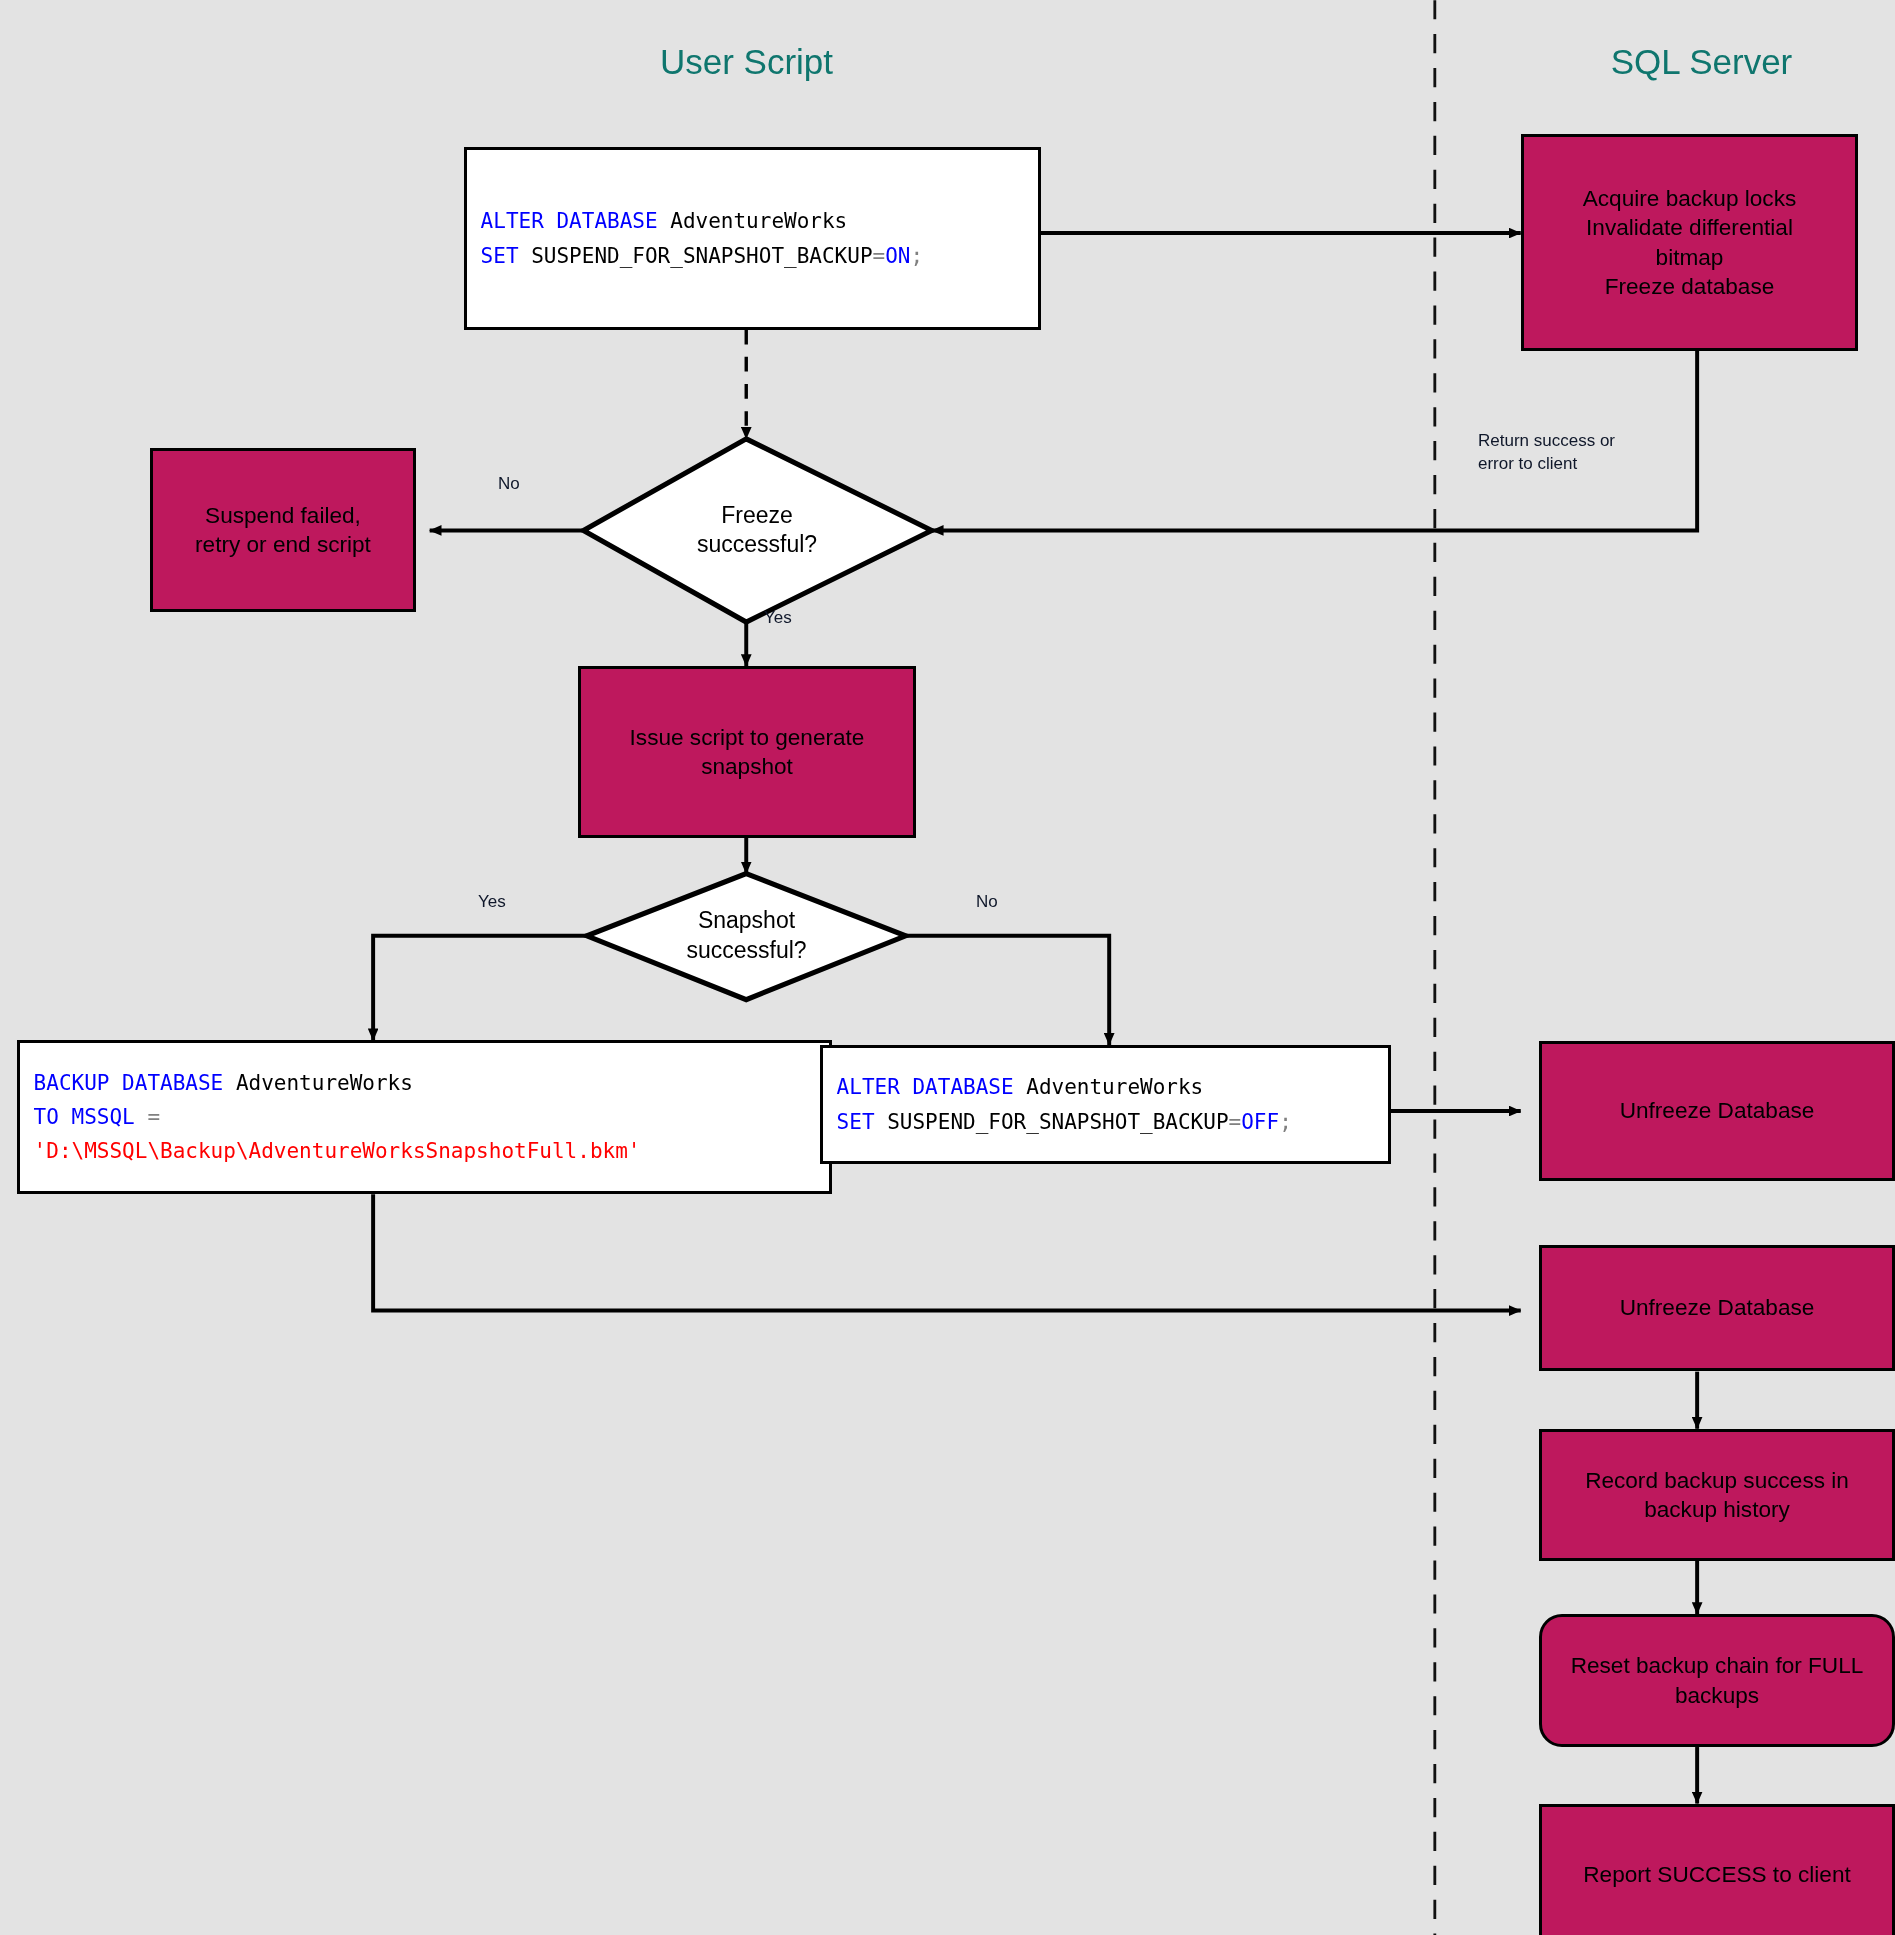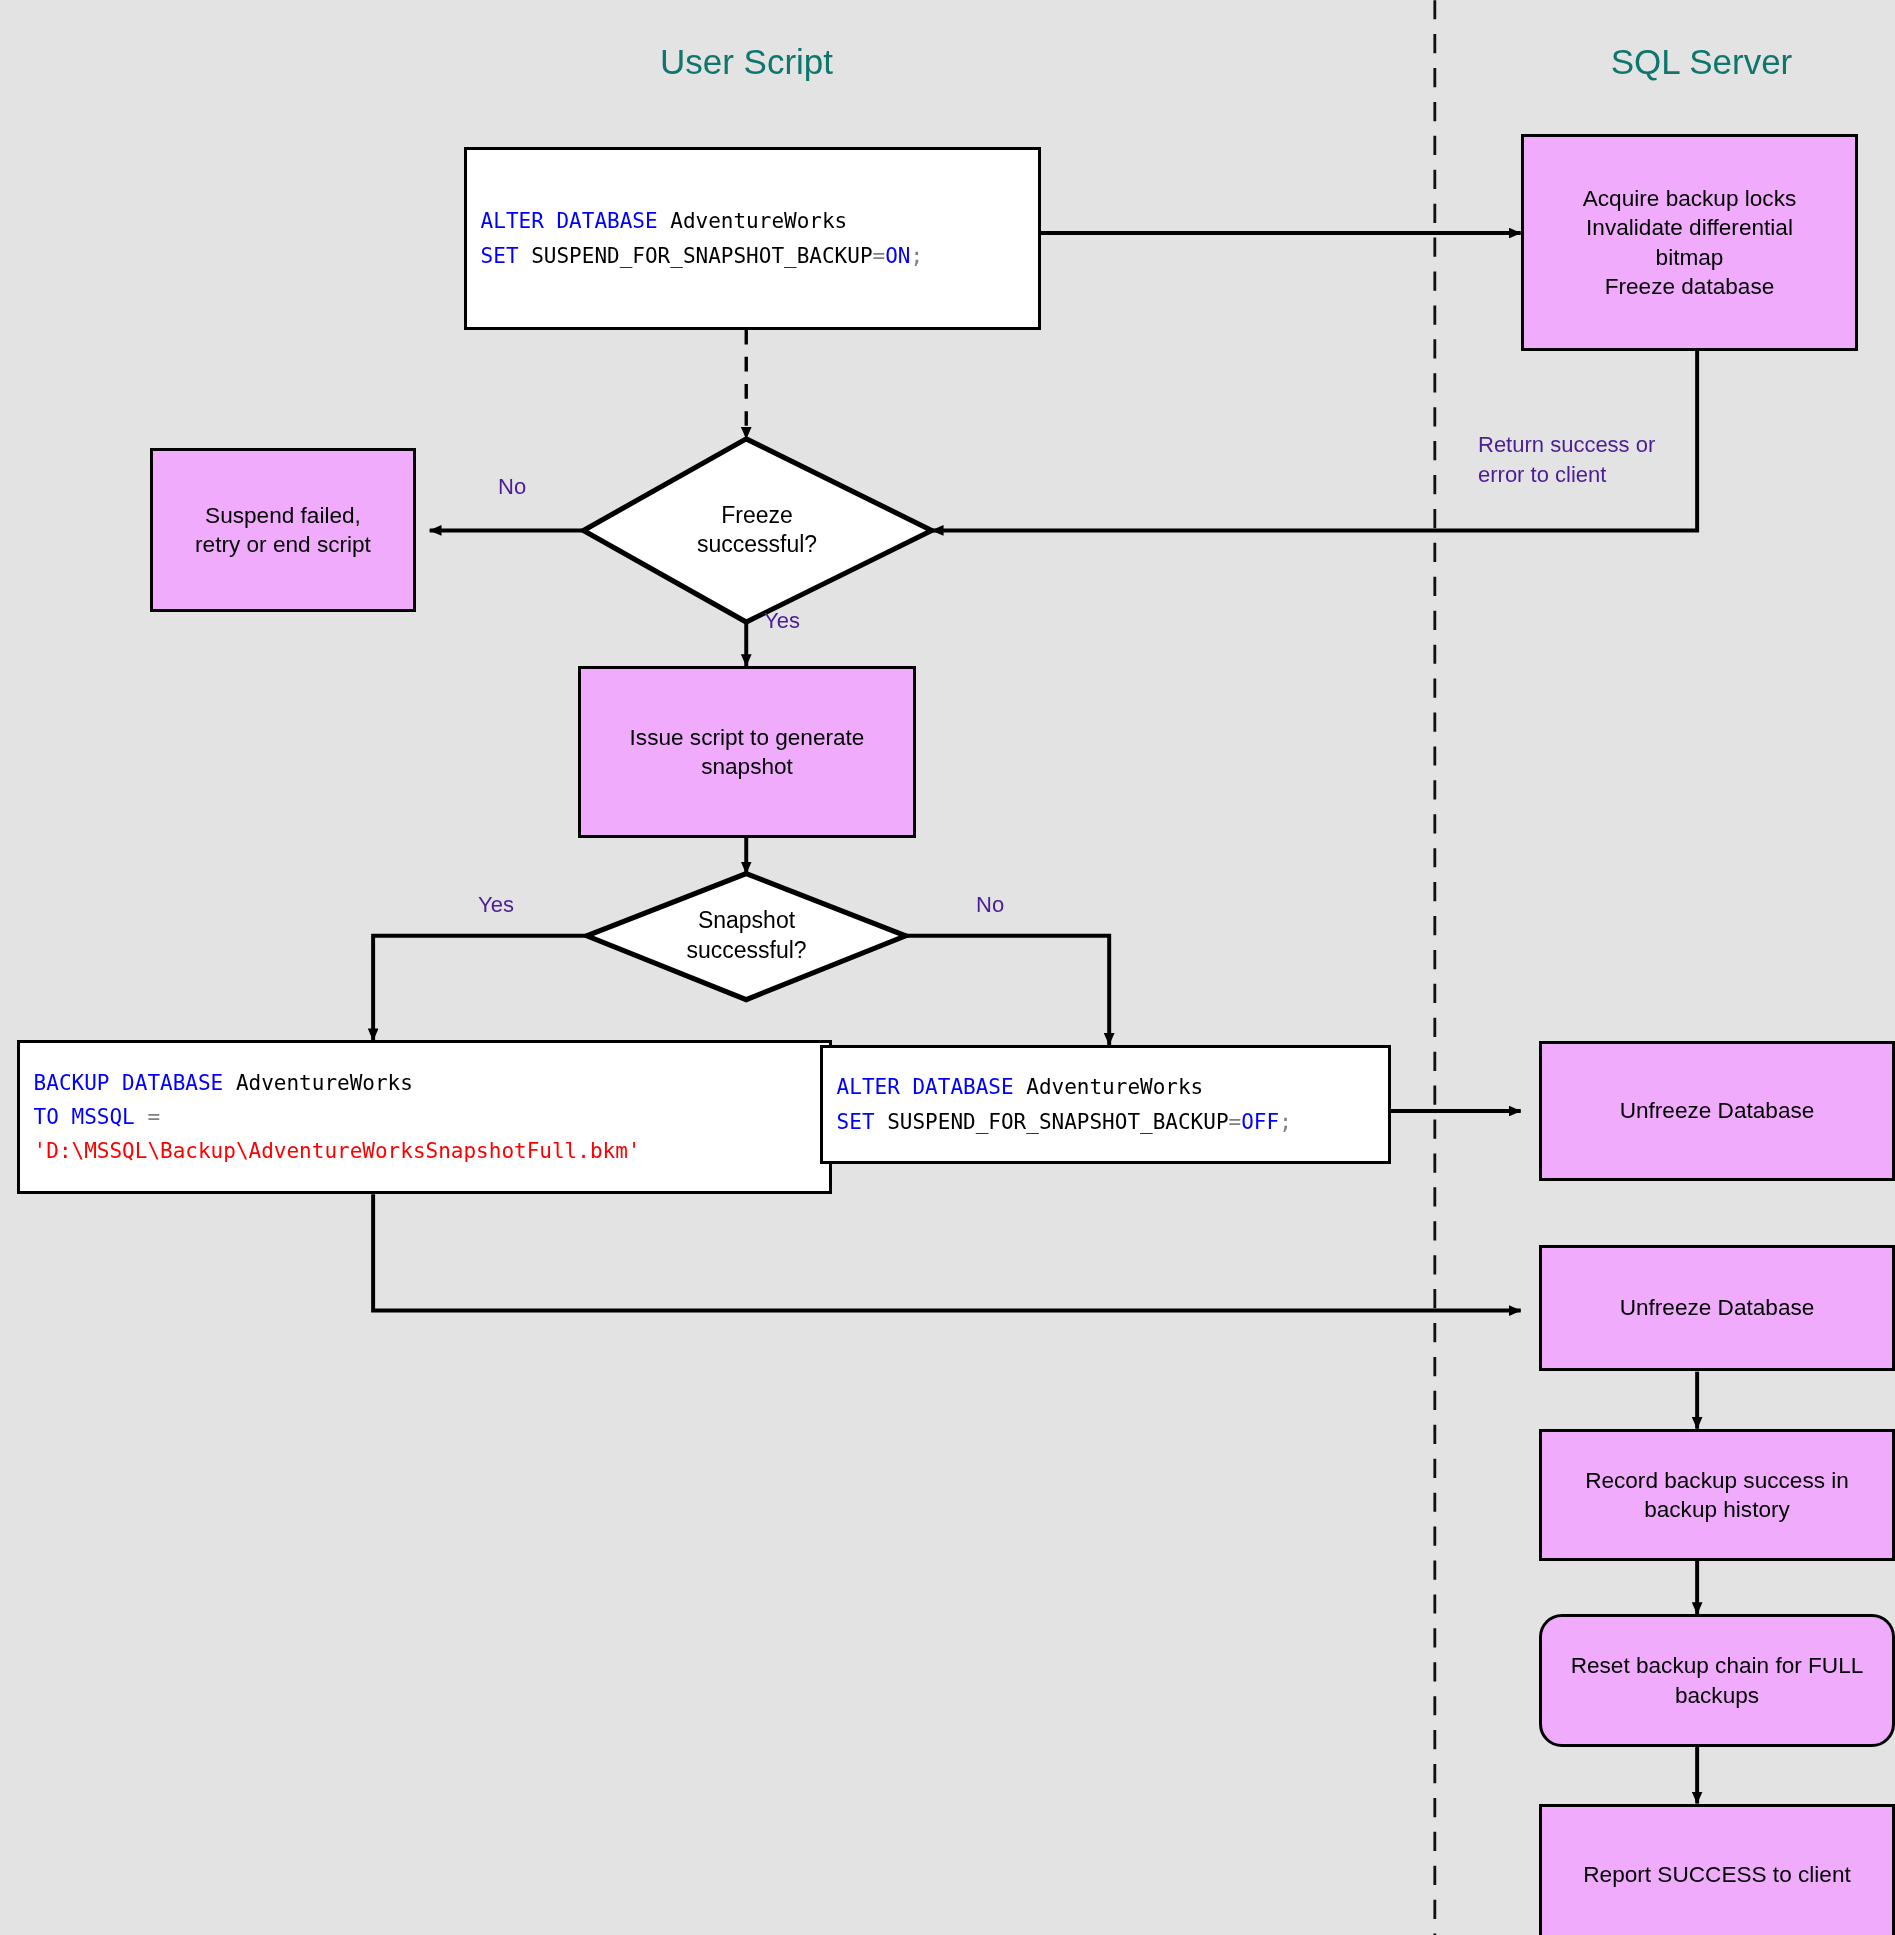--- a/index.html
+++ b/index.html
@@ -15,21 +15,21 @@
   .lane-title{
     position:absolute;
     font-size:35px;
     color:#0f766e;
     white-space:nowrap;
     text-align:center;
   }
 
   .node{
     position:absolute;
-    background:#f0abfc;
+    background:#be185d;
     border:3.4px solid #000000;
     box-sizing:border-box;
     display:flex;
     align-items:center;
     justify-content:center;
     text-align:center;
     color:#000;
     font-size:22.6px;
     line-height:1.30;
     padding:3.4px 8px;
@@ -64,22 +64,22 @@
     transform:translateY(-50%);
     text-align:center;
     font-size:23px;
     line-height:1.3;
     color:#000;
     pointer-events:none;
   }
 
   .edge-label{
     position:absolute;
-    font-size:22px;
-    color:#4c1d95;
+    font-size:17px;
+    color:#0f172a;
     white-space:nowrap;
   }
   .edge-label.multi{white-space:normal;line-height:1.35;text-align:left;}
 </style>
 </head>
 <body>
 
 <div id="stage">
 
   <svg id="flow" viewBox="0 0 3352 3424" xmlns="http://www.w3.org/2000/svg">

